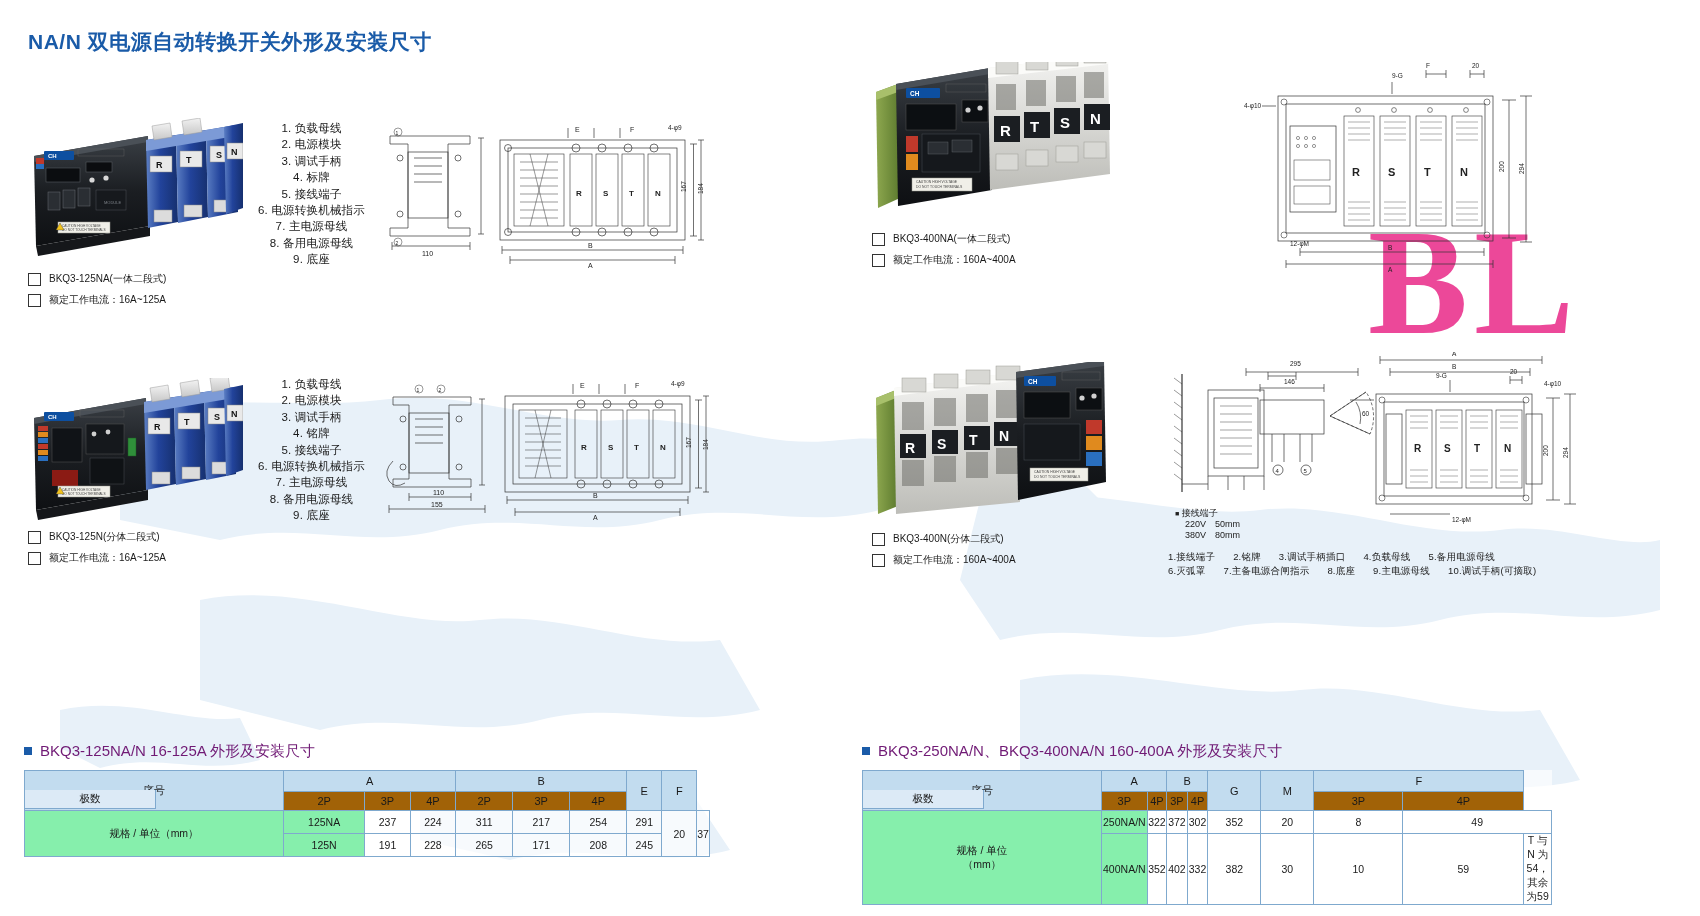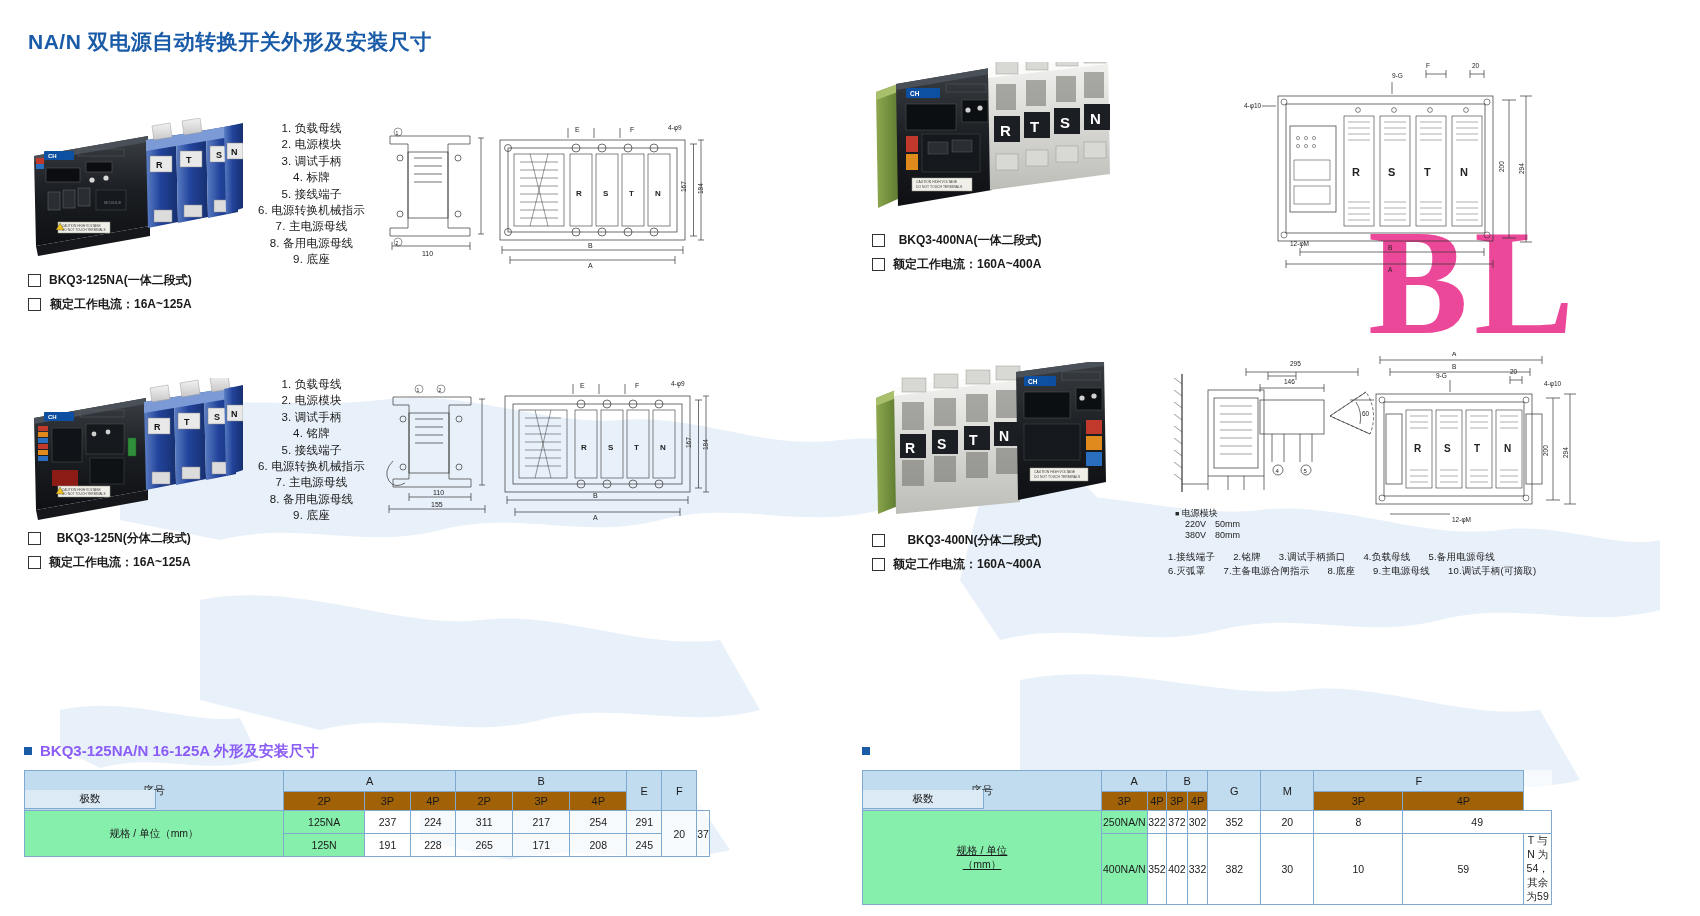--- a/index.html
+++ b/index.html
@@ -17,29 +17,29 @@
   .page-title{position:absolute;left:28px;top:28px;font-size:21px;font-weight:bold;color:#1a5ba8;letter-spacing:.5px;z-index:5;}
 
   .block{position:absolute;z-index:4;}
 
   
   .legend{position:absolute;font-size:11.5px;line-height:16.4px;color:#1a1a1a;z-index:5;white-space:nowrap;text-align:center;}
   .legend div{letter-spacing:.2px;}
 
   
   .caps{position:absolute;z-index:5;}
-  .cap-line{display:flex;align-items:center;font-size:12px;font-weight:bold;margin-bottom:7px;white-space:nowrap;justify-content:space-between;}
+  .cap-line{display:flex;align-items:center;font-size:10px;font-weight:normal;margin-bottom:7px;white-space:nowrap;}
   .cap-box{width:11px;height:11px;border:1.3px solid #333;margin-right:8px;flex:none;background:#fff;}
 
   
   .dwg{position:absolute;z-index:4;}
   .dwg svg{display:block;}
 
   
-  .sec-head{position:absolute;font-size:15px;font-weight:bold;color:#8b5cf6;z-index:5;white-space:nowrap;}
+  .sec-head{position:absolute;font-size:15px;font-weight:normal;color:#701a75;z-index:5;white-space:nowrap;}
   .sec-head .bullet{display:inline-block;width:8px;height:8px;background:#1a5ba8;margin-right:8px;vertical-align:1px;}
 
   
   table.dim{position:absolute;border-collapse:collapse;z-index:5;background:rgba(255,255,255,.65);}
   table.dim td,table.dim th{
     border:1px solid #7fa9ce;font-size:10.5px;text-align:center;
     padding:0;font-weight:normal;color:#1a1a1a;
   }
   table.dim thead th{background:#c2dcef;height:20px;font-size:11px;}
   table.dim thead tr.sub th{background:#a16207;height:18px;}
@@ -676,21 +676,21 @@
     <text x="136" y="58" font-size="6.5" fill="#222">60</text>
     <text x="64" y="8" font-size="6.5" fill="#222">295</text>
     <text x="58" y="26" font-size="6.5" fill="#222">146</text>
   </svg>
 </div>
 
 <div class="dwg" style="left:1175px;top:508px;width:130px;">
   <div style="font-size:9px;line-height:11px;color:#222;">
     <div>
       <span style="font-size:7px;">■</span>
-      <span>电源模块</span>
+      <span>接线端子</span>
     </div>
     <div style="margin-left:10px;">220V　50mm</div>
     <div style="margin-left:10px;">380V　80mm</div>
   </div>
 </div>
 
 <div class="dwg" style="left:1330px;top:352px;">
   <svg width="250" height="180" viewBox="0 0 250 180">
     <g fill="none" stroke="#333" stroke-width="0.7">
       <rect x="46" y="42" width="156" height="110"></rect>
@@ -803,21 +803,21 @@
       <td>171</td>
       <td>208</td>
       <td>245</td>
     </tr>
   </tbody>
 </table>
 
 <div style="position:absolute;left:24px;top:790px;width:130px;height:18px;z-index:6;display:flex;align-items:center;justify-content:center;font-size:10.5px;background:#dceaf6;border-left:1px solid #7fa9ce;border-right:1px solid #7fa9ce;border-bottom:1px solid #7fa9ce;">极数</div>
 
 <div class="sec-head" style="left:862px;top:742px;">
-  <span class="bullet"></span>
+  <span class="bullet"></span><span>BKQ3-250NA/N、BKQ3-400NA/N  160-400A 外形及安装尺寸</span>
 </div>
 
 <table class="dim" style="left:862px;top:770px;width:690px;">
   <thead>
     <tr>
       <th rowspan="2" style="width:238px;">序号</th>
       <th colspan="2" style="width:120px;">A</th>
       <th colspan="2" style="width:120px;">B</th>
       <th rowspan="2" style="width:52px;">G</th>
       <th rowspan="2" style="width:52px;">M</th>
@@ -827,21 +827,21 @@
       <th>3P</th>
       <th>4P</th>
       <th>3P</th>
       <th>4P</th>
       <th style="width:88px;">3P</th>
       <th style="width:120px;">4P</th>
     </tr>
   </thead>
   <tbody>
     <tr>
-      <td class="lbl" rowspan="2" style="width:120px;text-decoration:underline;">
+      <td class="lbl" rowspan="2" style="width:120px;">
         <div>规格 / 单位</div>
         <div>（mm）</div>
       </td>
       <td class="lbl">250NA/N</td>
       <td>322</td>
       <td>372</td>
       <td>302</td>
       <td>352</td>
       <td>20</td>
       <td>8</td>

